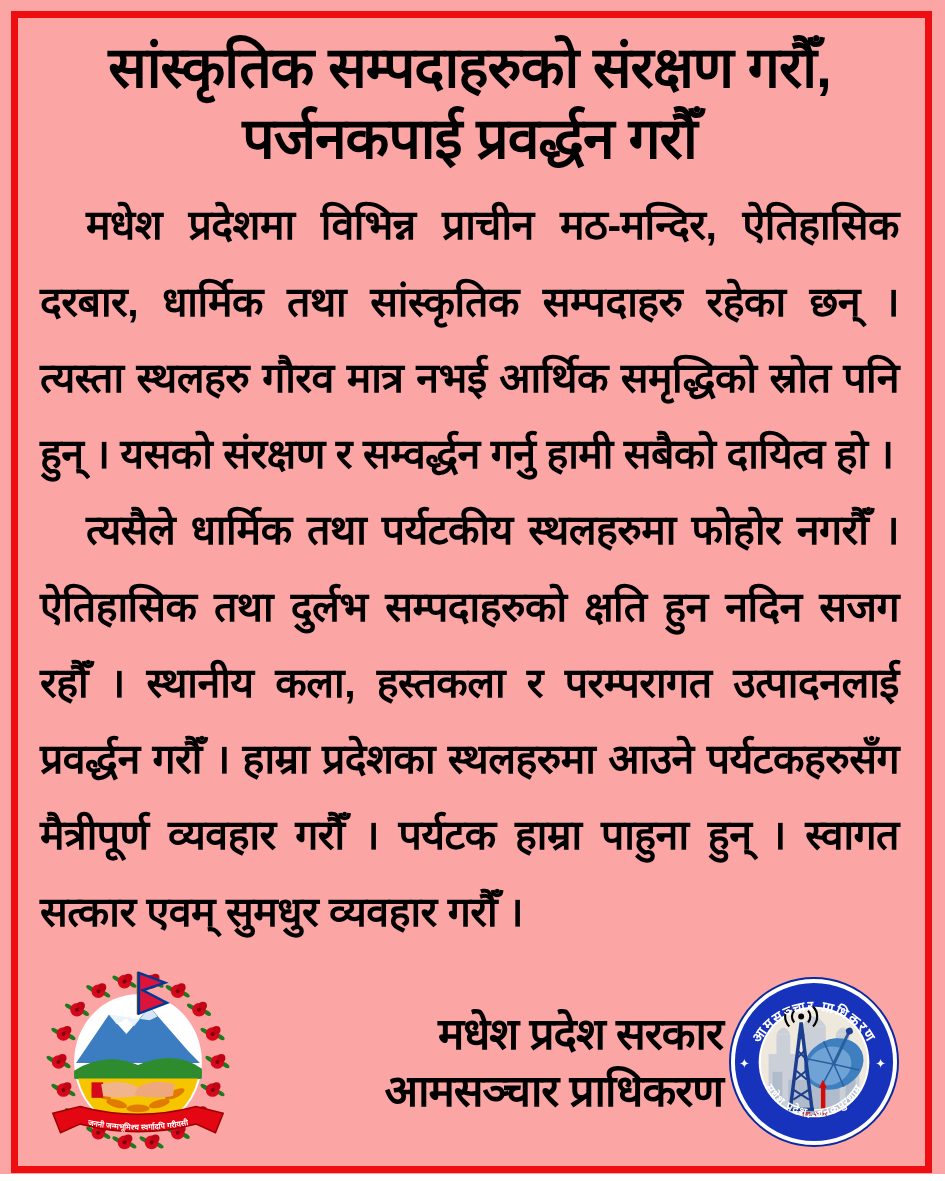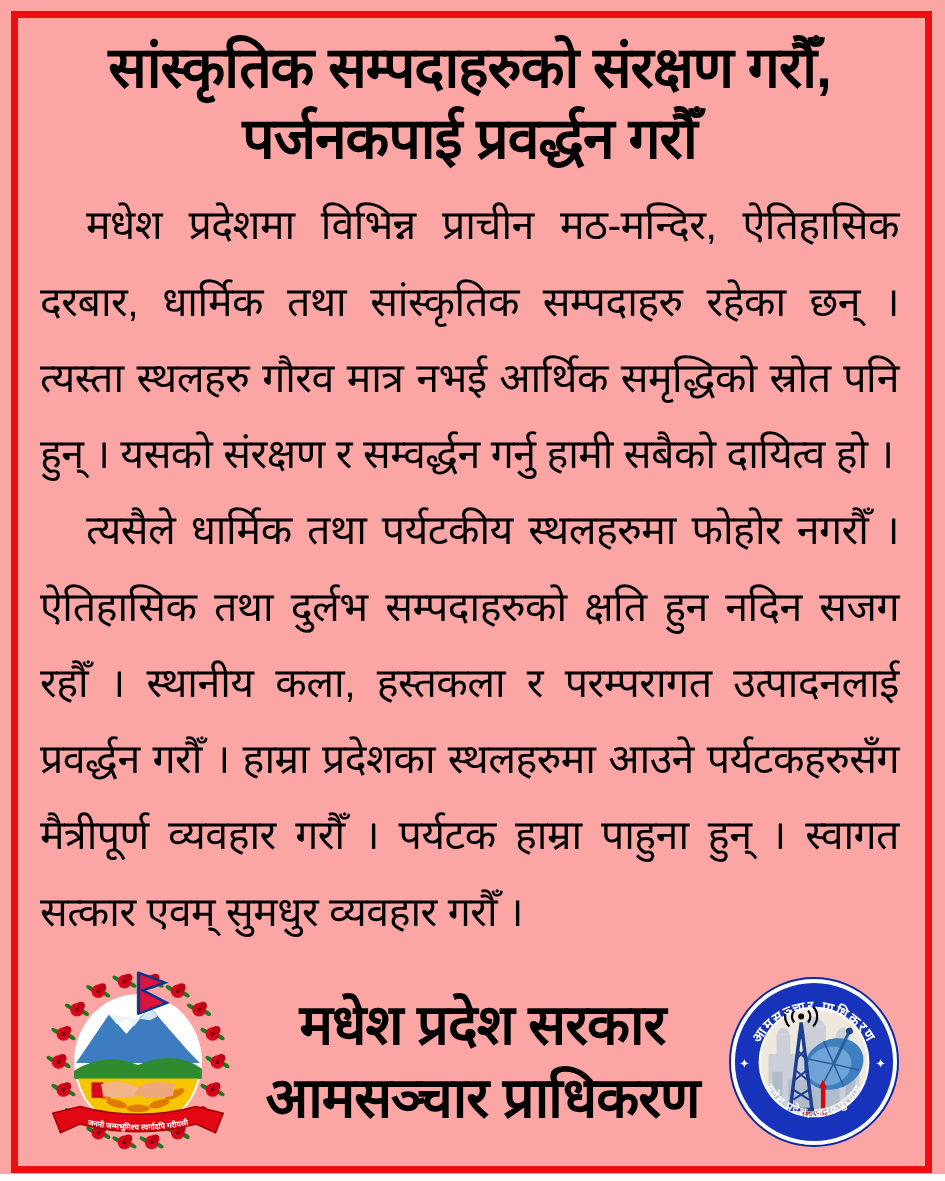--- a/index.html
+++ b/index.html
@@ -23,38 +23,38 @@
     text-align:center;
     font-weight:bold;
     font-size:57px;
     line-height:1.24;
     margin:6px 0 14px 0;
     letter-spacing:-1px;
   }
   .body-text p{
     margin:0;
     font-size:41px;
-    font-weight:normal;
+    font-weight:bold;
     line-height:1.86;
     text-align:justify;
     text-align-last:left;
     text-indent:46px;
     letter-spacing:-0.5px;
   }
   .footer{
     margin-top:auto;
     display:flex;
     align-items:center;
     gap:6px;
   }
   .footer-center{
     flex:1;
-    text-align:center;
+    text-align:right;
     font-weight:bold;
-    font-size:56px;
+    font-size:44px;
     line-height:1.3;
     letter-spacing:-1px;
   }
   .logo-left svg,.logo-right svg{display:block;}
 </style>
 </head>
 <body>
 
 <div class="poster">
   <div class="frame">

